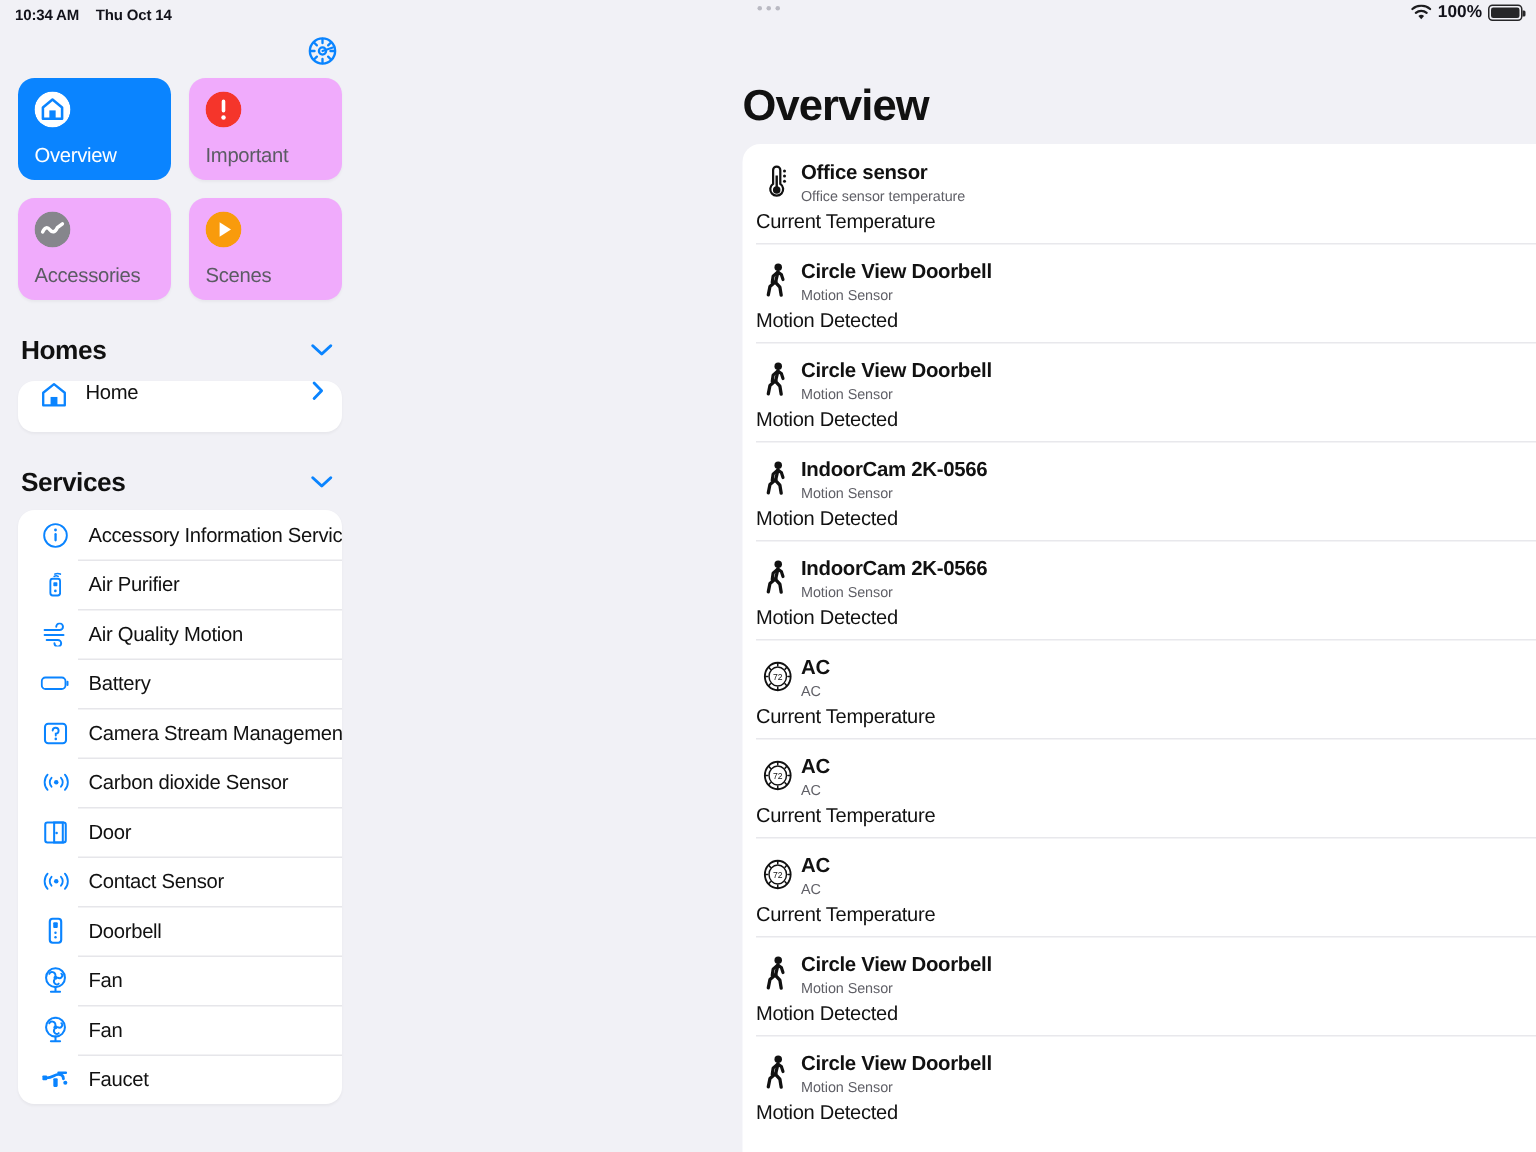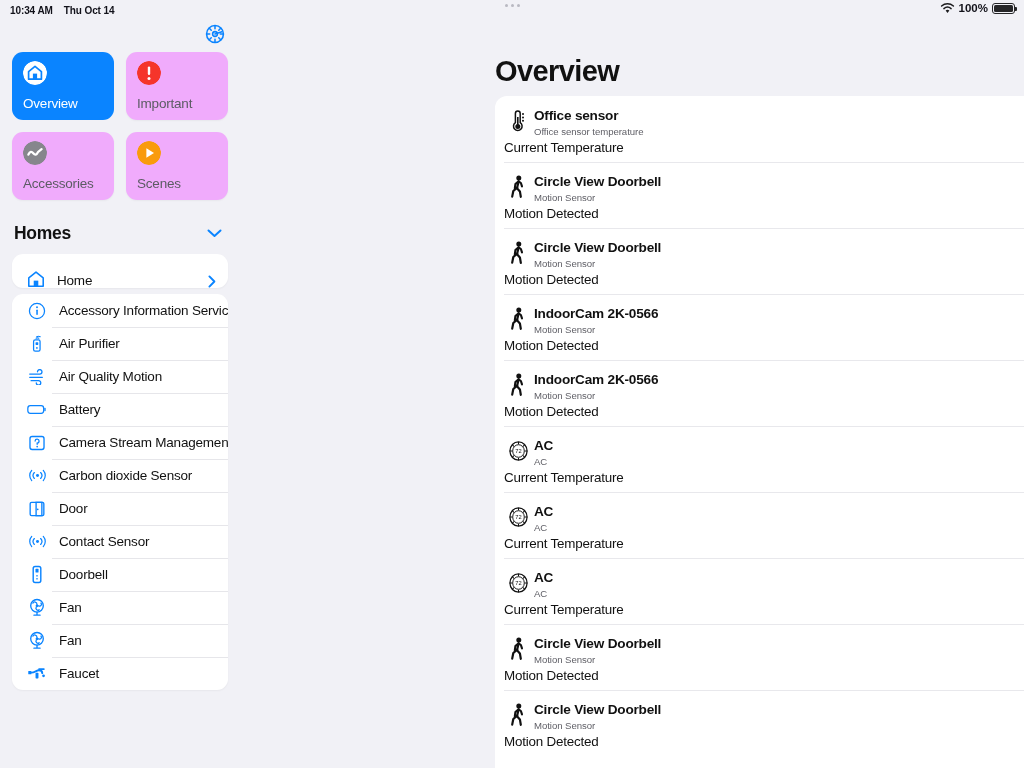--- a/index.html
+++ b/index.html
@@ -79,21 +79,21 @@
     padding:0 18px 0 14px; margin-top:20px; height:26px; cursor:pointer;text-align:right;
   }
   .sec-head h2 { font-size:17.5px; font-weight:bold; color:#111; letter-spacing:-0.3px; }
   .chev-d { display:block; }
 
   .card-list{
     margin:8px 12px 0 12px; background:#fff; border-radius:11px; overflow:hidden;
     box-shadow:0 1px 2px rgba(0,0,0,.045);
   }
   .row-home{
-    height:34px; display:flex; align-items:flex-end; gap:11px;
+    height:34px; display:flex; align-items:flex-start; gap:11px;
     padding:0 12px 0 14px; cursor:pointer;
   }
   .row-home .lbl{ flex:1; font-size:13.5px; color:#111; letter-spacing:-0.2px; }
 
   .svc-card{
     margin:6px 12px 0 12px; background:#fff; border-radius:11px;
     overflow:hidden; box-shadow:0 1px 2px rgba(0,0,0,.045);
   }
   .svc{
     height:33px; display:flex; align-items:center; gap:11px;
@@ -217,20 +217,26 @@
           <path d="M12 2.6 3.2 9.6v10.2h17.6V9.6z" fill="none" stroke="#0a84ff" stroke-width="1.9" stroke-linejoin="round"></path>
           <rect x="9.2" y="13" width="5.6" height="6.8" fill="#0a84ff"></rect>
         </svg>
         <span class="lbl">Home</span>
         <svg width="8" height="13" viewBox="0 0 8 13">
           <path d="M1.4 1.4 6.4 6.5 1.4 11.6" fill="none" stroke="#0a84ff" stroke-width="1.9" stroke-linecap="round" stroke-linejoin="round"></path>
         </svg>
       </div>
     </div>
 
+    <div class="sec-head">
+      <h2>Services</h2>
+      <svg class="chev-d" width="15" height="9" viewBox="0 0 15 9">
+        <path d="M1.5 1.5 7.5 7 13.5 1.5" fill="none" stroke="#0a84ff" stroke-width="2" stroke-linecap="round" stroke-linejoin="round"></path>
+      </svg>
+    </div>
 
     <div class="svc-card">
 
       <div class="svc">
         <span class="svc-ic">
           <svg width="18" height="18" viewBox="0 0 20 20">
             <circle cx="10" cy="10" r="8.4" fill="none" stroke="#0a84ff" stroke-width="1.4"></circle>
             <circle cx="10" cy="5.9" r="1.05" fill="#0a84ff"></circle>
             <rect x="9.2" y="8.2" width="1.7" height="6.2" rx=".85" fill="#0a84ff"></rect>
           </svg>

